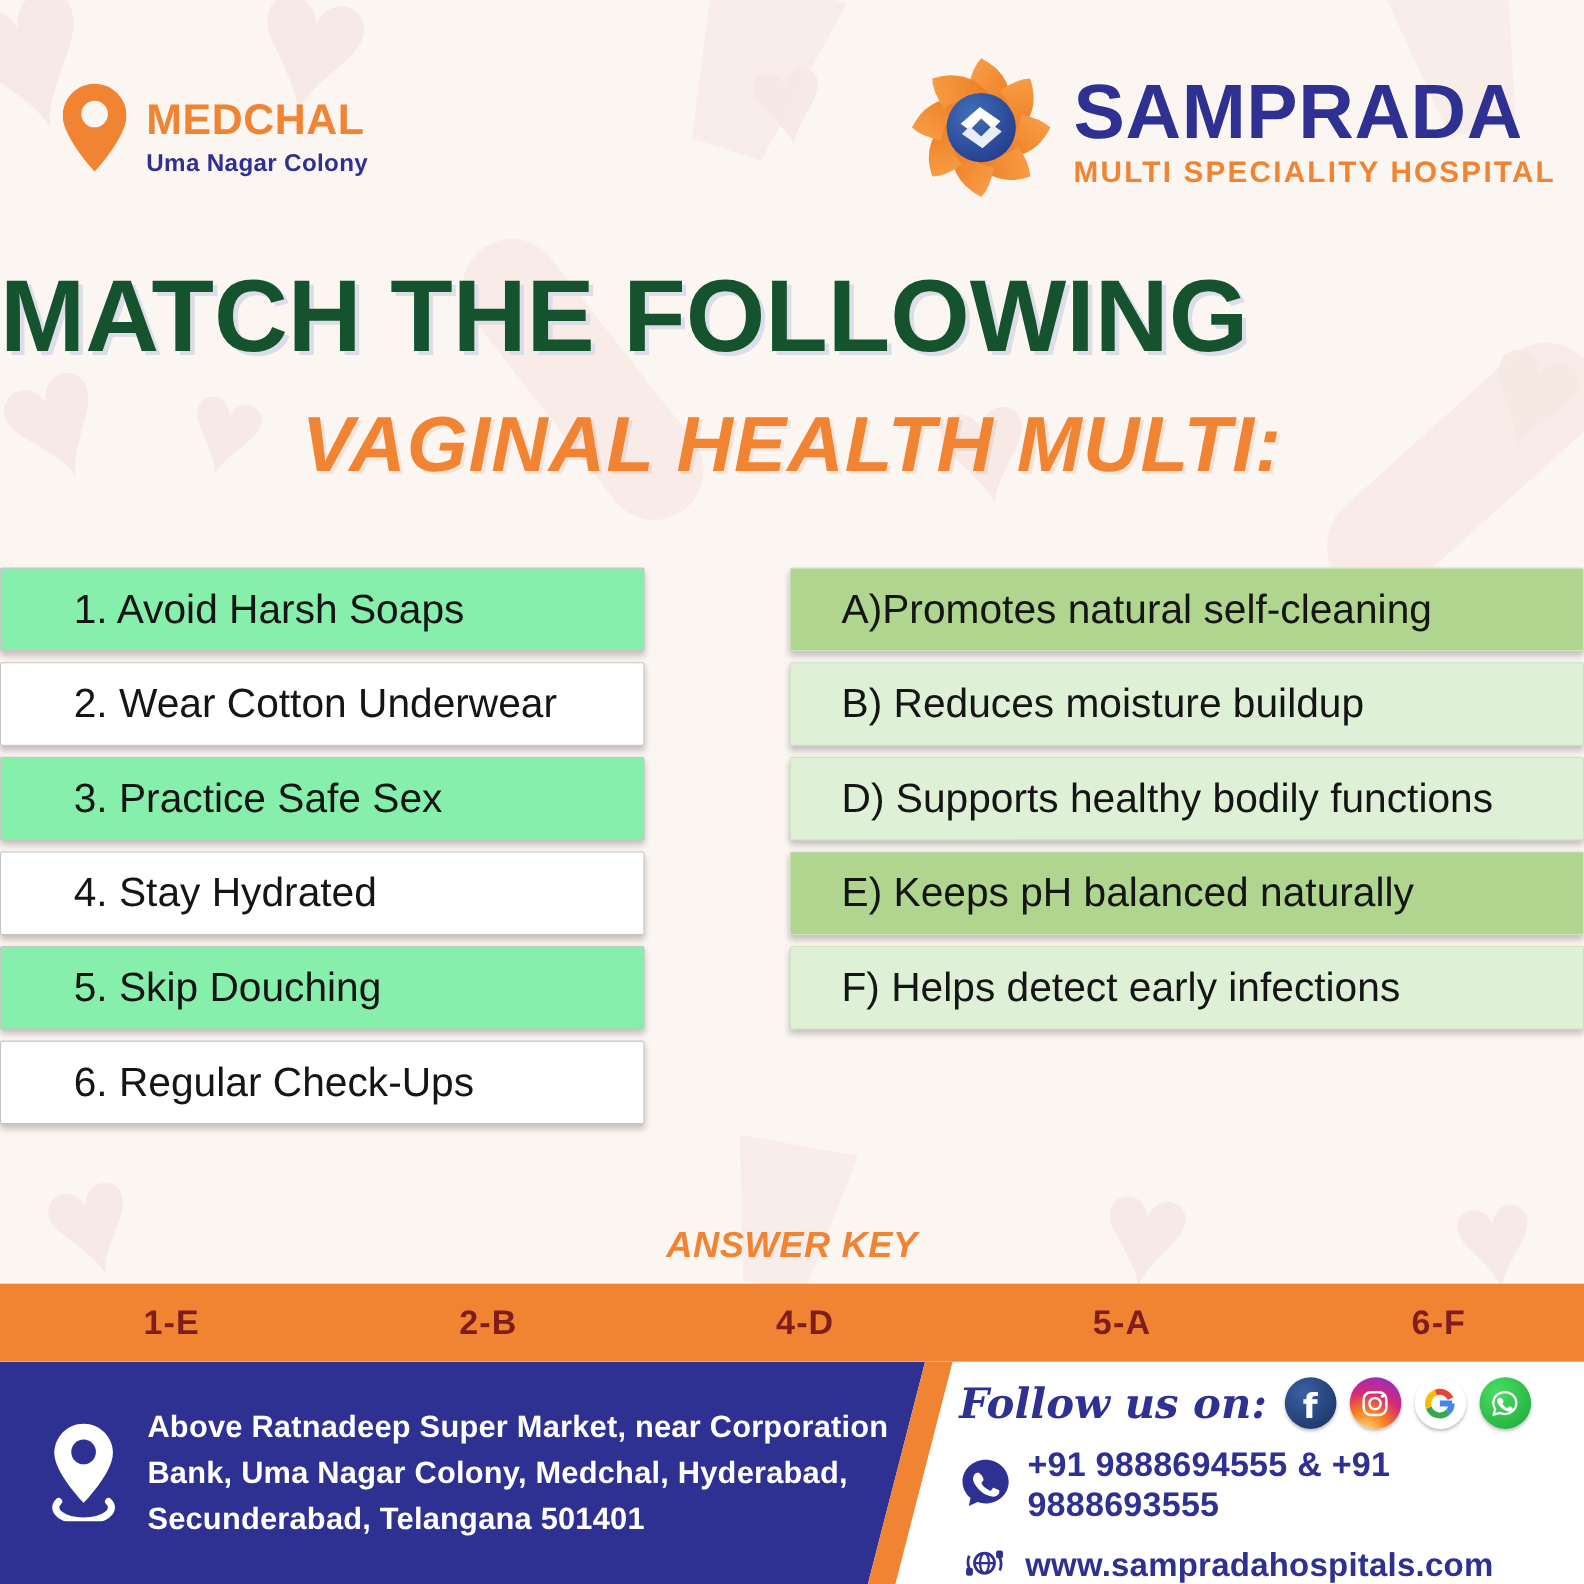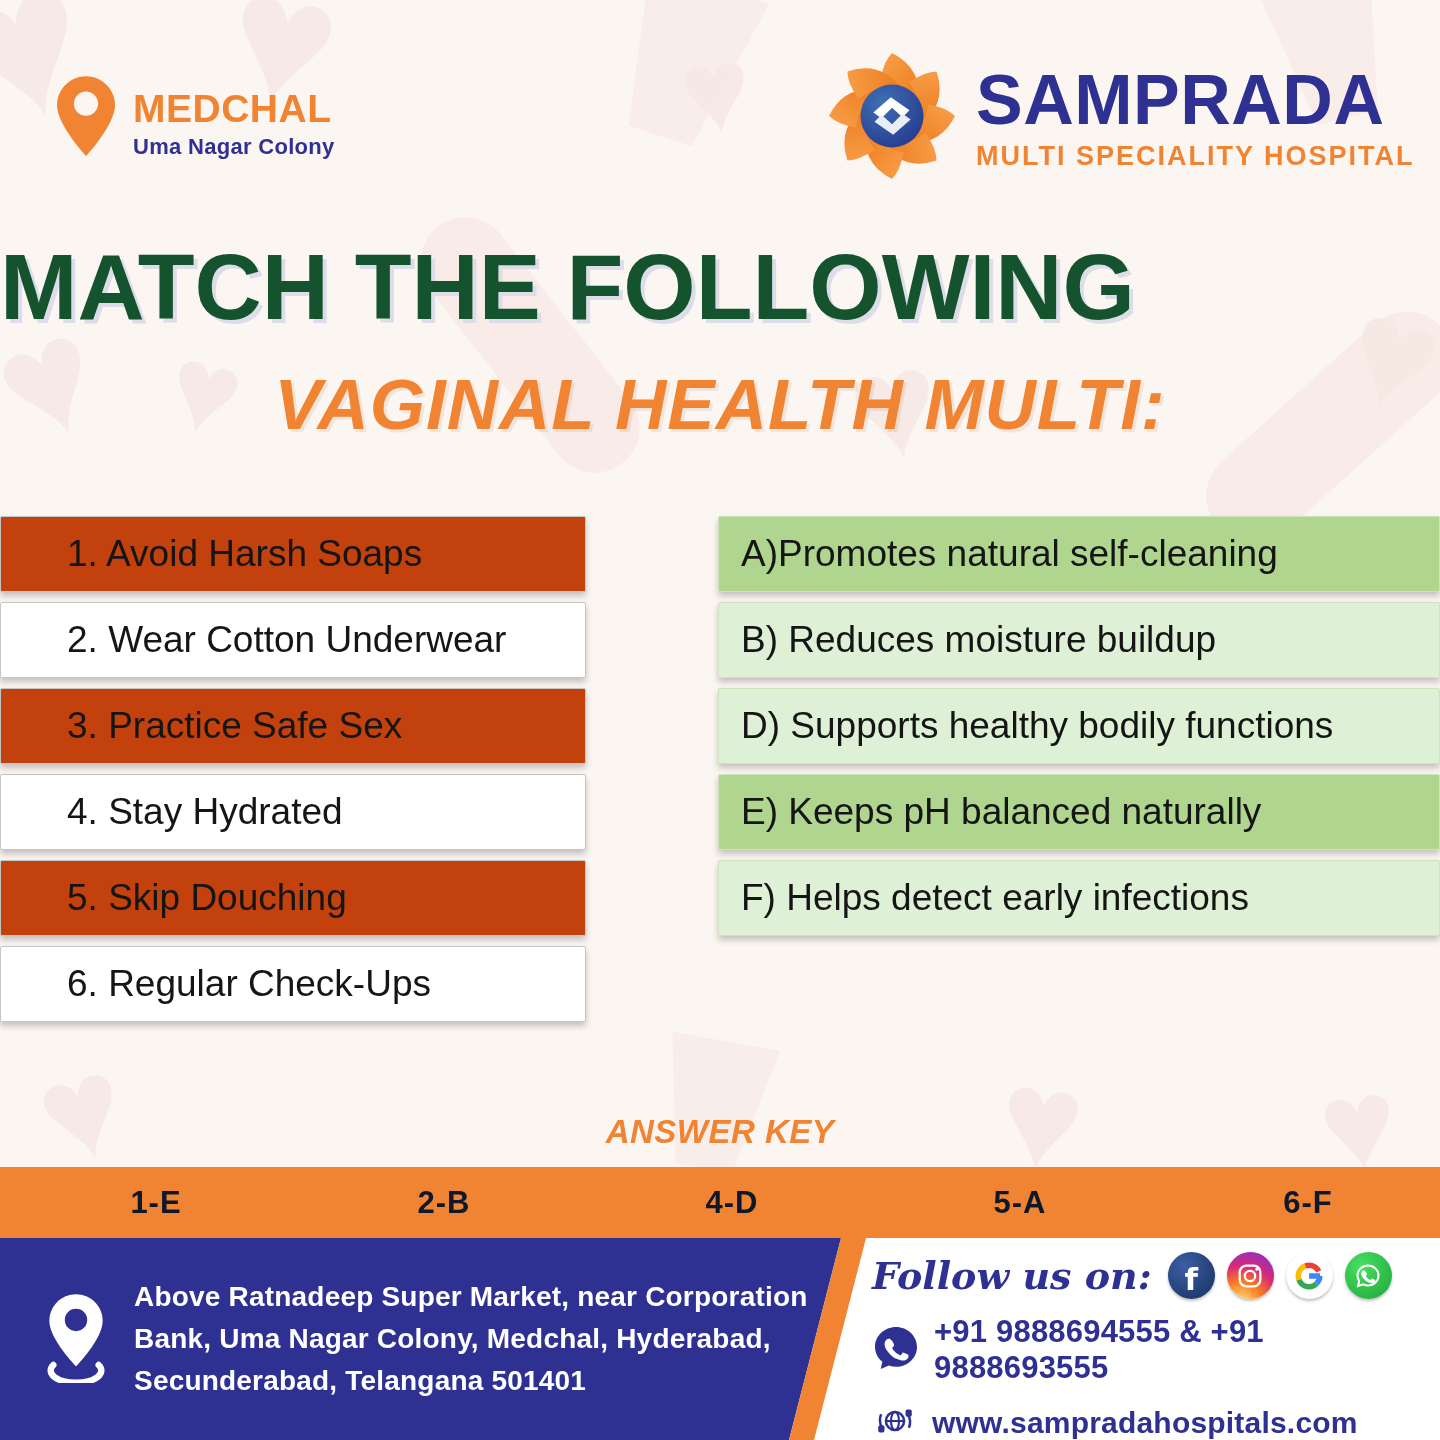--- a/index.html
+++ b/index.html
@@ -32,33 +32,33 @@
     font-size:71px; font-weight:bold; font-style:italic; color:#f18432; letter-spacing:1px;
     text-shadow:3px 3px 0 rgba(150,80,20,.10); }
 
   
   .col { position:absolute; top:516px; display:flex; flex-direction:column; gap:10px; }
   .col-left { left:0; width:586px; }
   .col-right { left:718px; width:722px; }
   .match-box { height:76px; display:flex; align-items:center; font-size:37px; color:#151515;
     box-shadow:0 4px 6px rgba(0,0,0,.22); border-radius:2px; }
   .col-left .match-box { padding-left:66px; border:1px solid #c6c6c6; }
-  .col-right .match-box { padding-left:22px; border:1px solid #cfe3bd; }
-  .box-gray { background:#c2410c; }
+  .col-right .match-box { padding-left:46px; border:1px solid #cfe3bd; }
+  .box-gray { background:#86efac; }
   .box-white { background:#ffffff; }
   .box-green-dark { background:#afd58f; }
   .box-green-light { background:#def1d7; }
 
   
   .answer-key-title { position:absolute; top:1113px; width:100%; text-align:center;
     font-size:33px; font-weight:bold; font-style:italic; color:#f18432; letter-spacing:.5px; }
   .answer-bar { position:absolute; top:1167px; left:0; width:1440px; height:71px;
     background:#f18432; display:flex; }
   .answer-cell { flex:1; display:flex; align-items:center; justify-content:center;
-    color:#0f172a; font-size:31px; font-weight:bold; letter-spacing:1px;margin-left:24px; }
+    color:#7f1d1d; font-size:31px; font-weight:bold; letter-spacing:1px;margin-left:24px; }
 
   
   .footer { position:absolute; top:1238px; left:0; width:1440px; height:202px; background:#ffffff; }
   .footer-blue { position:absolute; inset:0; background:#2e3192;
     clip-path:polygon(0 0, 841px 0, 789px 100%, 0 100%); }
   .footer-stripe { position:absolute; inset:0; background:#f18432;
     clip-path:polygon(841px 0, 866px 0, 814px 100%, 789px 100%); }
   .footer-left { position:absolute; left:44px; top:0; height:100%; display:flex; align-items:center; gap:26px; color:#fff; }
   .address { font-size:28px; font-weight:bold; line-height:1.5; letter-spacing:.2px; }
 

